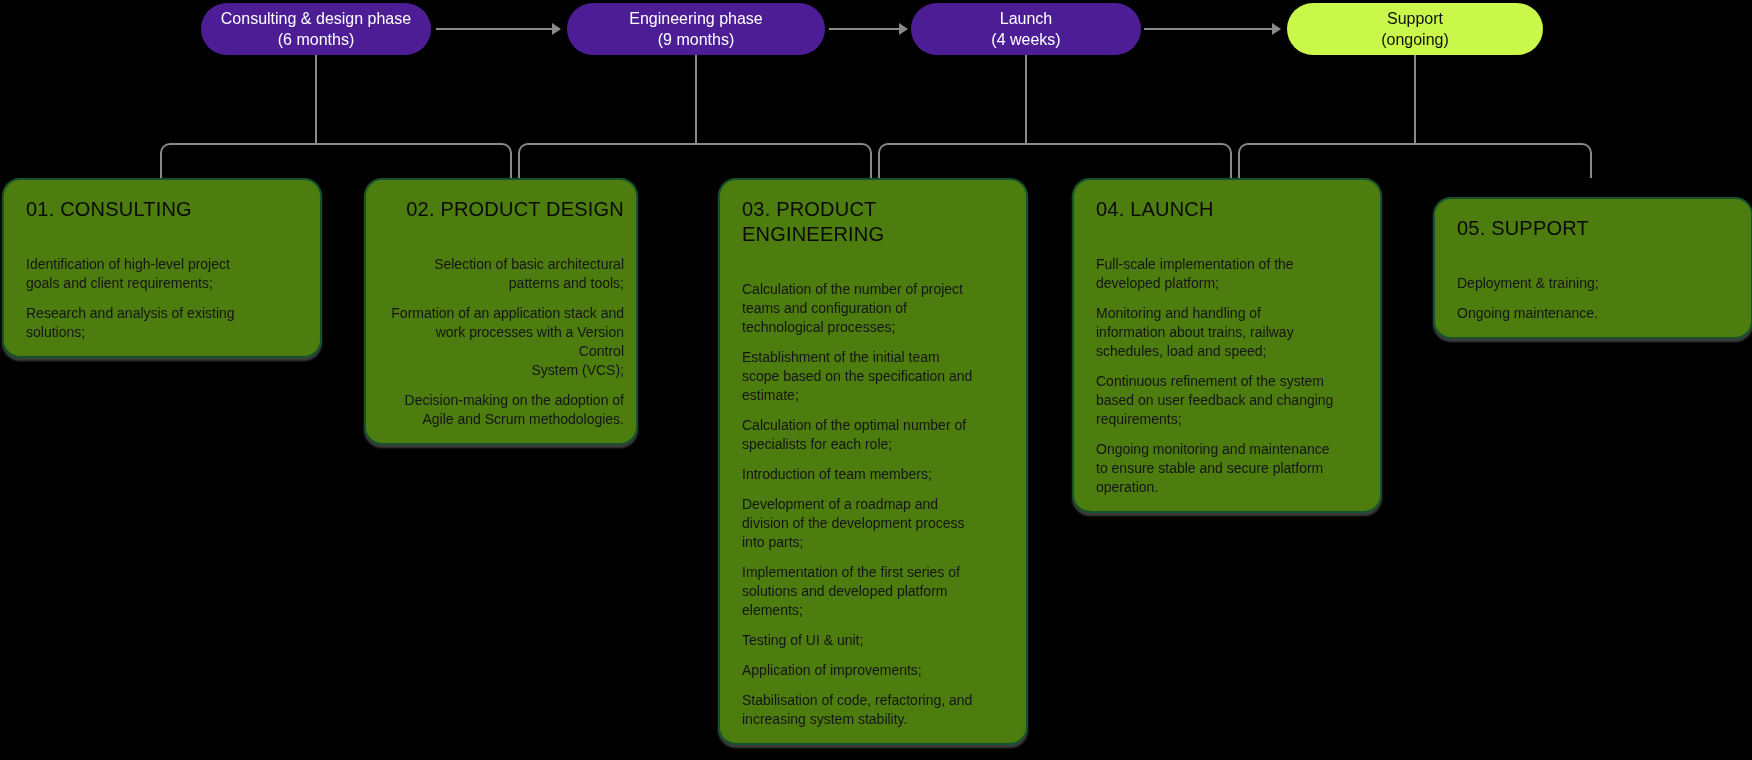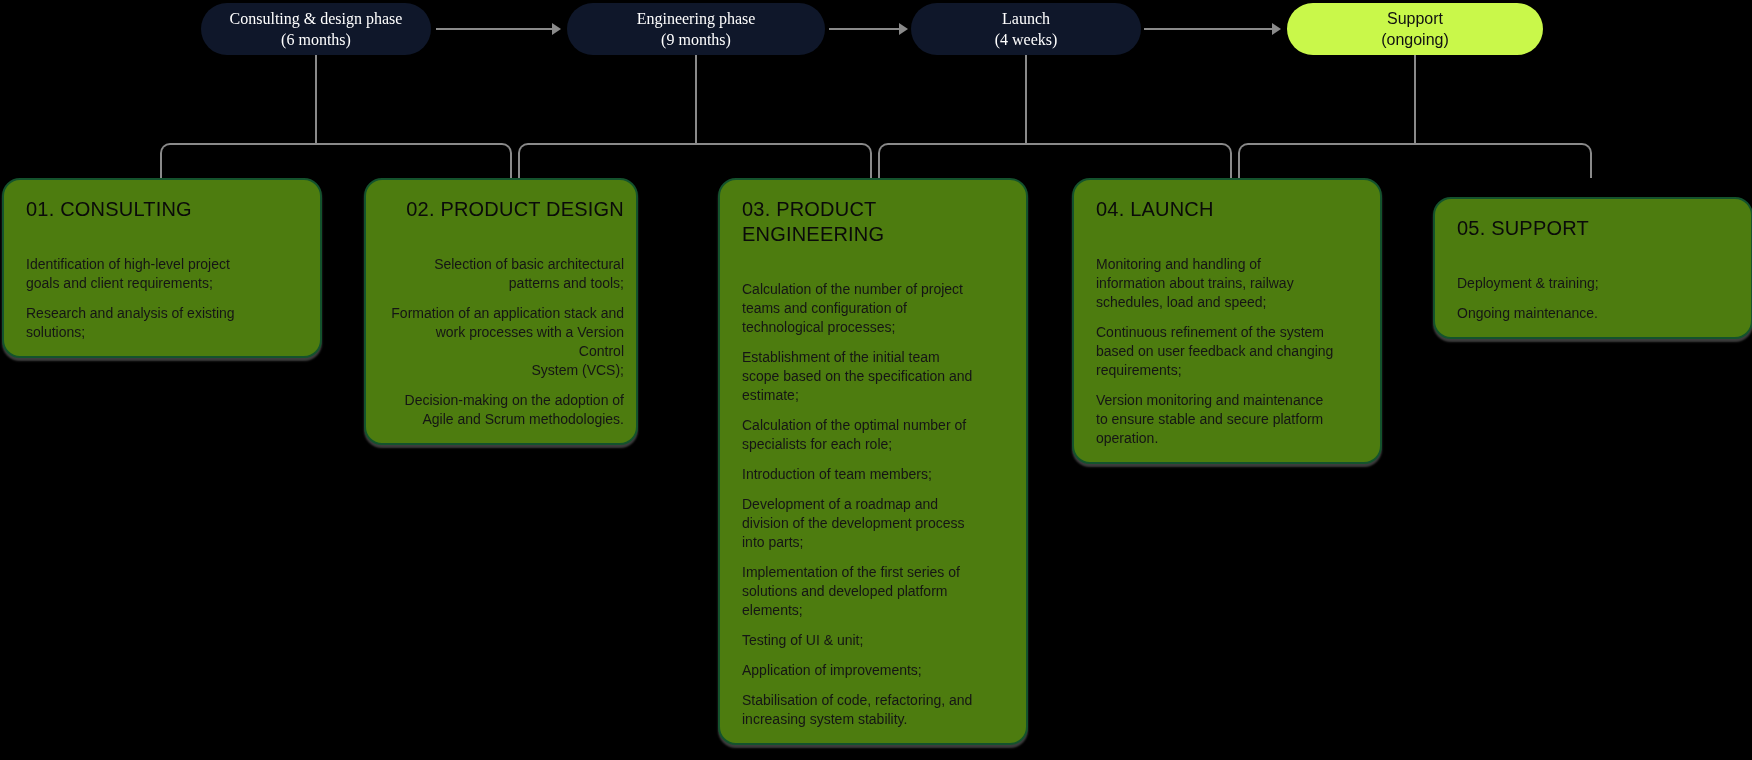--- a/index.html
+++ b/index.html
@@ -7,21 +7,21 @@
     position:relative; width:1752px; height:760px;
     background:#000; overflow:hidden;
     font-family:"Liberation Sans", sans-serif;
   }
   
   .pill {
     position:absolute; top:3px; height:52px; border-radius:27px;
     display:flex; flex-direction:column; align-items:center; justify-content:center;
     font-size:16px; line-height:21px; text-align:center;
   }
-  .pill-purple { background:#0f172a; color:#ffffff;font-family:Liberation Serif, serif; }
+  .pill-purple { background:#4c1d95; color:#ffffff; }
   .pill-green  { background:#c9f84a; color:#111111; }
   
   .arrow { position:absolute; top:28px; height:2px; background:#8a8a8a; }
   .arrow::after {
     content:""; position:absolute; right:-9px; top:-5px;
     border-left:9px solid #8a8a8a; border-top:6px solid transparent; border-bottom:6px solid transparent;
   }
   
   .drop { position:absolute; top:55px; width:2px; height:89px; background:#8a8a8a; }
   
@@ -120,27 +120,29 @@
 solutions and developed platform
 elements;</p>
     <p>Testing of UI &amp; unit;</p>
     <p>Application of improvements;</p>
     <p>Stabilisation of code, refactoring, and
 increasing system stability.</p>
   </div>
 
   <div class="card" style="left:1072px; width:310px;">
     <h2>04. LAUNCH</h2>
+    <p>Full-scale implementation of the
+developed platform;</p>
     <p>Monitoring and handling of
 information about trains, railway
 schedules, load and speed;</p>
     <p>Continuous refinement of the system
 based on user feedback and changing
 requirements;</p>
-    <p>Version monitoring and maintenance
+    <p>Ongoing monitoring and maintenance
 to ensure stable and secure platform
 operation.</p>
   </div>
 
   <div class="card" style="left:1433px; width:320px;margin-top:19px;">
     <h2>05. SUPPORT</h2>
     <p>Deployment &amp; training;</p>
     <p>Ongoing maintenance.</p>
   </div>
 

